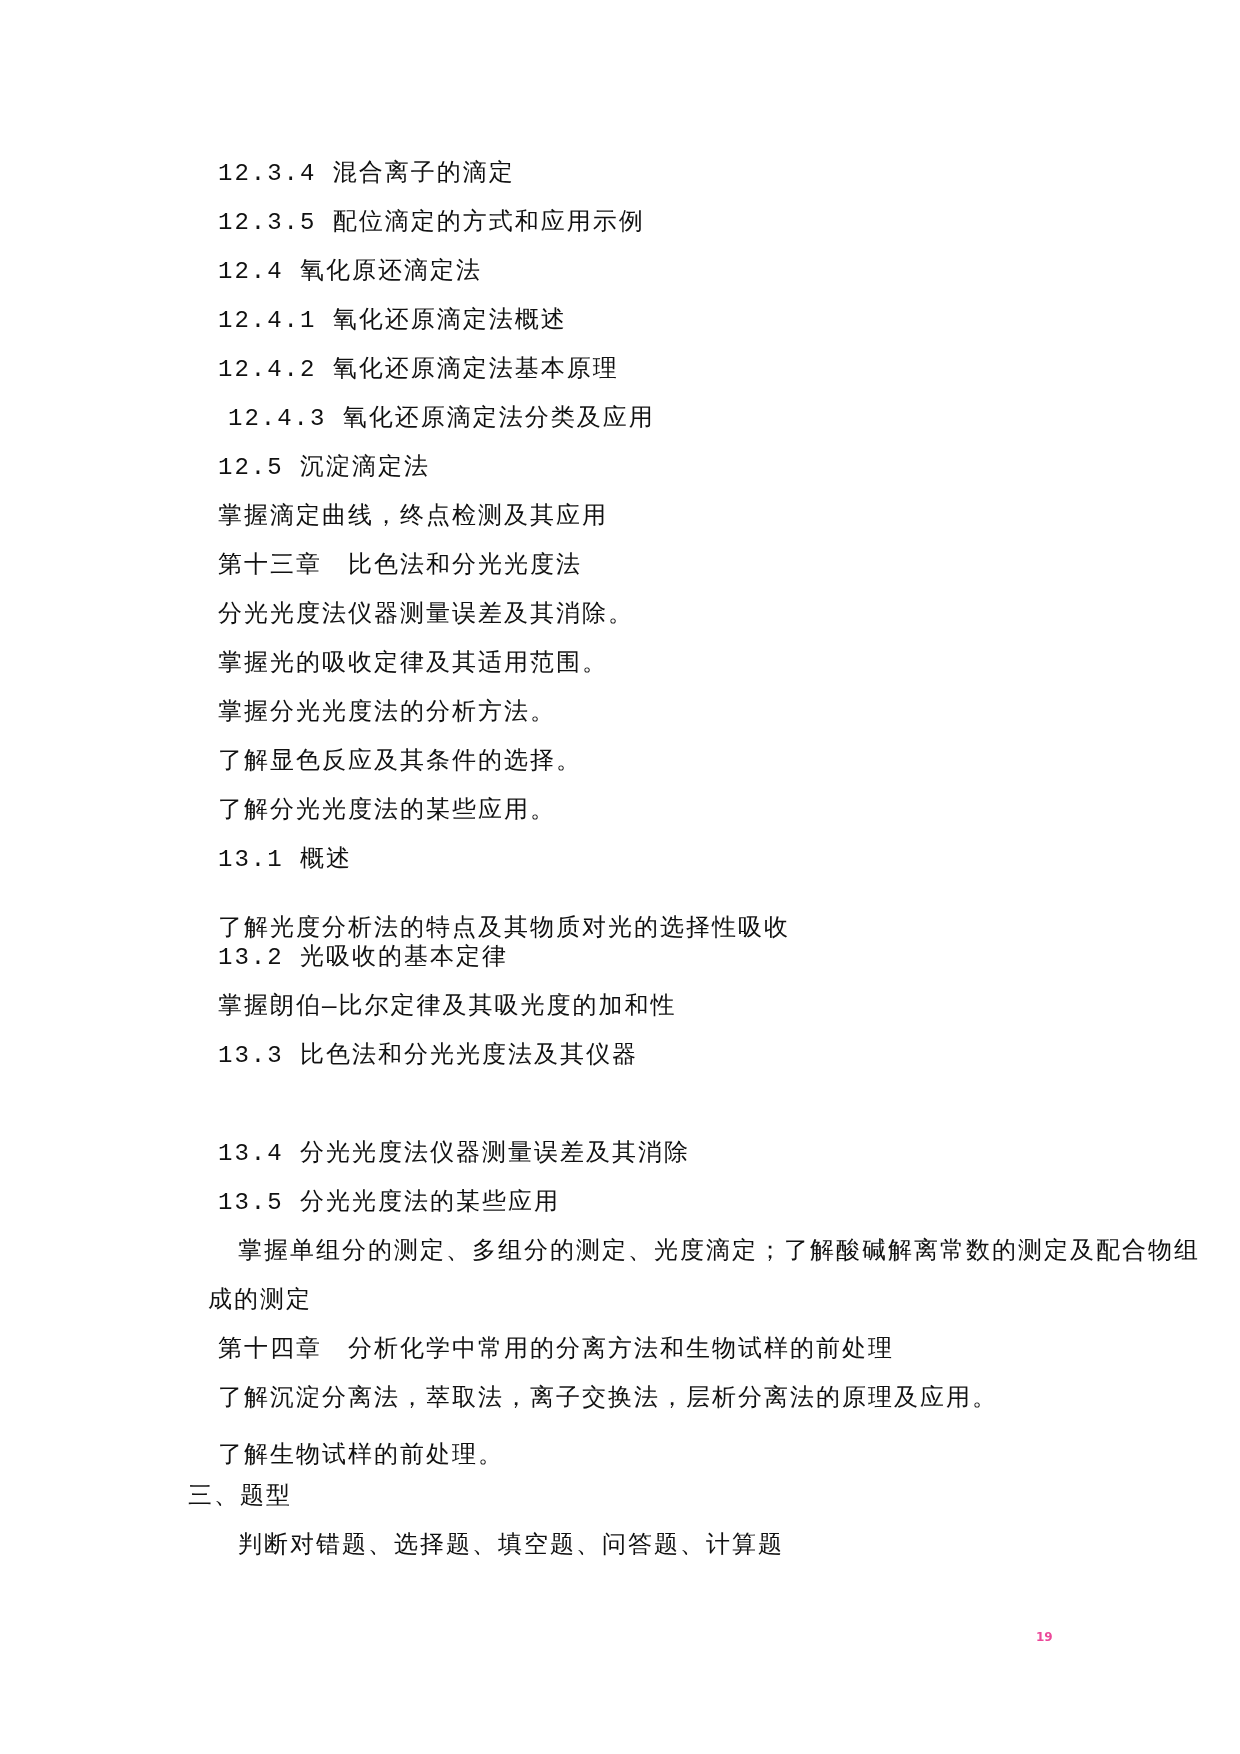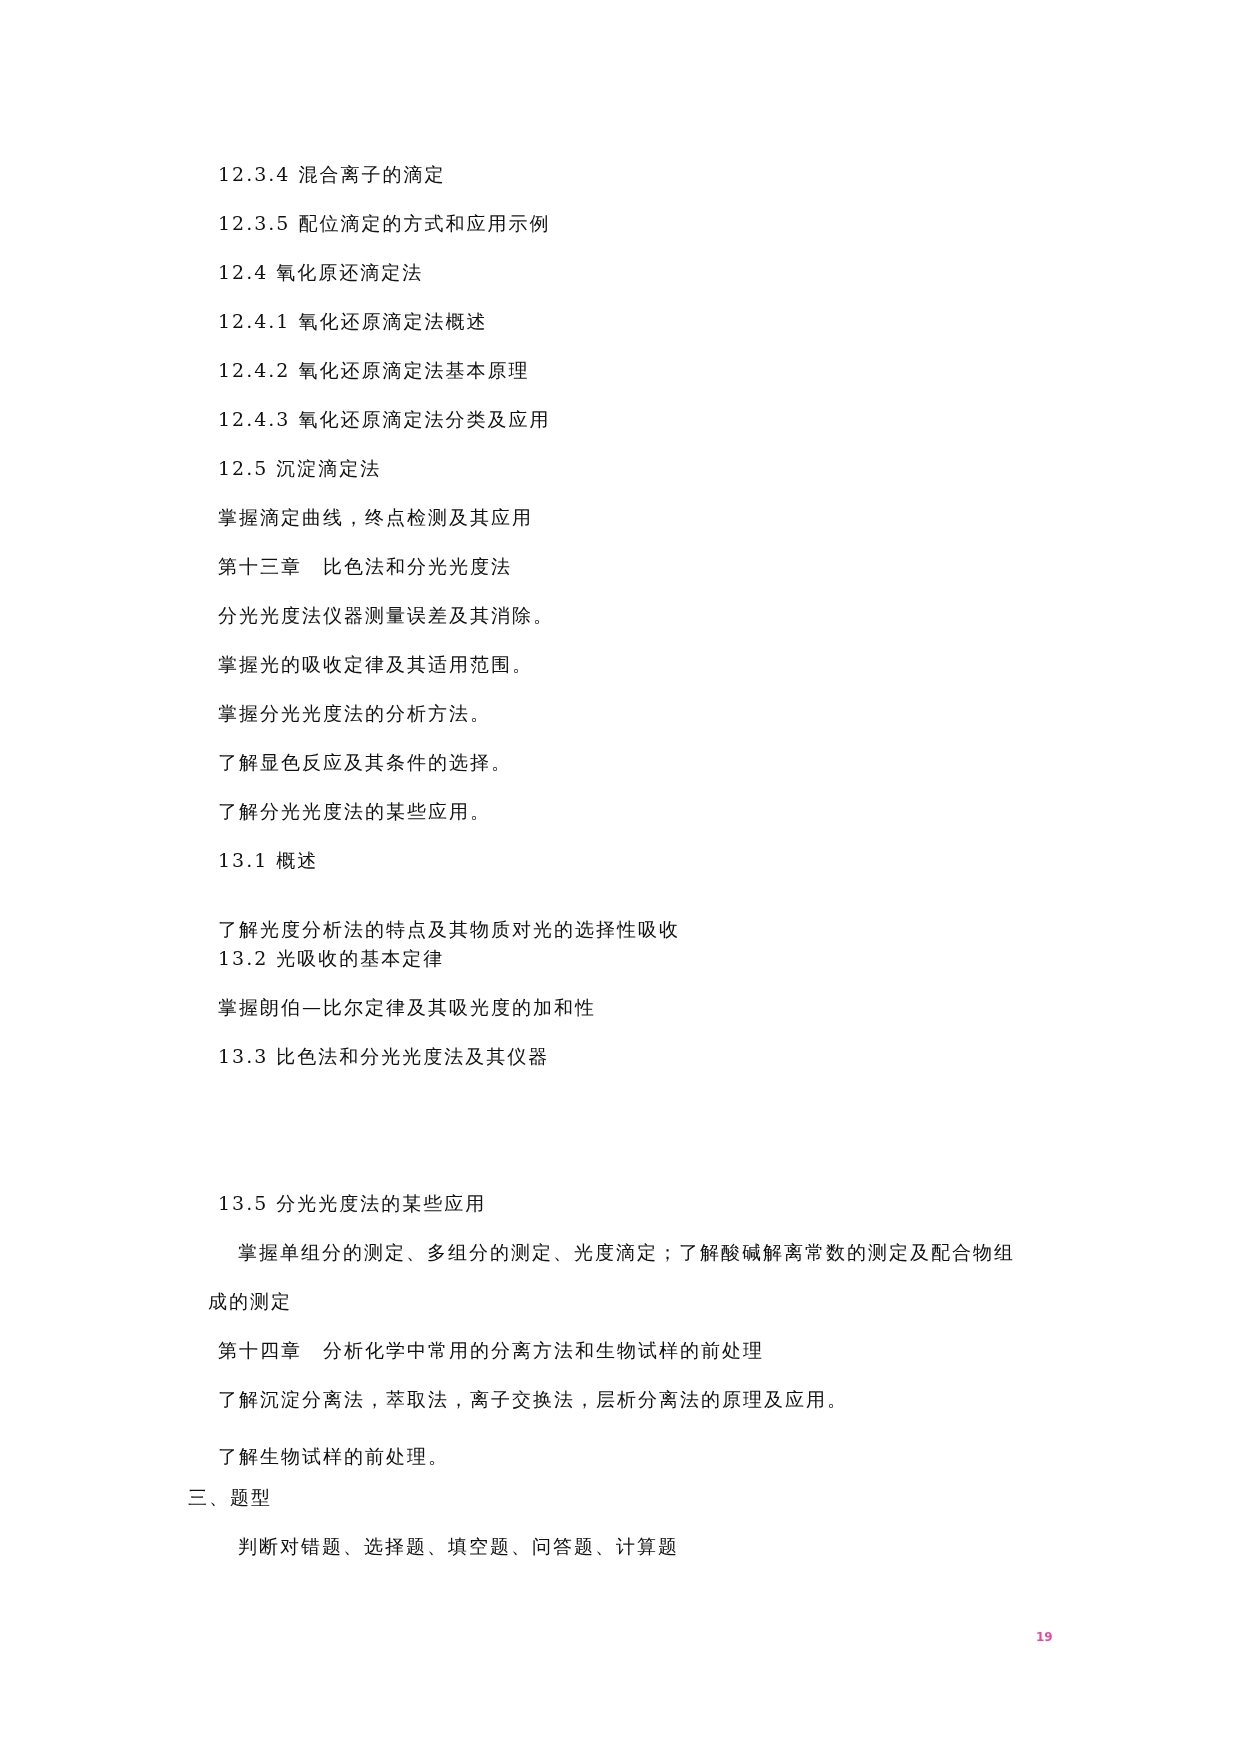--- a/index.html
+++ b/index.html
@@ -17,58 +17,60 @@
     }
     .page {
       position: absolute;
       left: 0;
       top: 0;
       width: 1240px;
       height: 1754px;
     }
     .line {
       position: absolute;
-      font-size: 19px;
+      font-size: 24px;
       line-height: 24px;
       white-space: nowrap;
       letter-spacing: 2px;
+      font-family: Liberation Mono, monospace;
     }
     .page-number {
       position: absolute;
       left: 1036px;
       top: 1630px;
       font-family: "DejaVu Sans", "Liberation Sans", sans-serif;
       font-weight: bold;
       font-size: 12px;
       color: #ec4899;
     }
   </style>
 </head>
 <body>
 
 <div class="page">
   <div class="line" style="left:218px;top:162px;">12.3.4 混合离子的滴定</div>
   <div class="line" style="left:218px;top:211px;">12.3.5 配位滴定的方式和应用示例</div>
   <div class="line" style="left:218px;top:260px;">12.4 氧化原还滴定法</div>
   <div class="line" style="left:218px;top:309px;">12.4.1 氧化还原滴定法概述</div>
   <div class="line" style="left:218px;top:358px;">12.4.2 氧化还原滴定法基本原理</div>
-  <div class="line" style="left:218px;top:407px;text-align:right;">12.4.3 氧化还原滴定法分类及应用</div>
+  <div class="line" style="left:228px;top:407px;text-align:right;">12.4.3 氧化还原滴定法分类及应用</div>
   <div class="line" style="left:218px;top:456px;">12.5 沉淀滴定法</div>
   <div class="line" style="left:218px;top:505px;">掌握滴定曲线，终点检测及其应用</div>
   <div class="line" style="left:218px;top:554px;">第十三章　比色法和分光光度法</div>
   <div class="line" style="left:218px;top:603px;">分光光度法仪器测量误差及其消除。</div>
   <div class="line" style="left:218px;top:652px;">掌握光的吸收定律及其适用范围。</div>
   <div class="line" style="left:218px;top:701px;">掌握分光光度法的分析方法。</div>
   <div class="line" style="left:218px;top:750px;">了解显色反应及其条件的选择。</div>
   <div class="line" style="left:218px;top:799px;">了解分光光度法的某些应用。</div>
   <div class="line" style="left:218px;top:848px;">13.1 概述</div>
   <div class="line" style="left:218px;top:897px;margin-top:20px;">了解光度分析法的特点及其物质对光的选择性吸收</div>
   <div class="line" style="left:218px;top:946px;">13.2 光吸收的基本定律</div>
   <div class="line" style="left:218px;top:995px;">掌握朗伯—比尔定律及其吸光度的加和性</div>
   <div class="line" style="left:218px;top:1044px;">13.3 比色法和分光光度法及其仪器</div>
+  <div class="line" style="left:218px;top:1142px;">13.4 分光光度法仪器测量误差及其消除</div>
   <div class="line" style="left:218px;top:1191px;">13.5 分光光度法的某些应用</div>
   <div class="line" style="left:238px;top:1240px;">掌握单组分的测定、多组分的测定、光度滴定；了解酸碱解离常数的测定及配合物组</div>
   <div class="line" style="left:208px;top:1289px;">成的测定</div>
   <div class="line" style="left:218px;top:1387px;">了解沉淀分离法，萃取法，离子交换法，层析分离法的原理及应用。</div>
   <div class="line" style="left:218px;top:1338px;">第十四章　分析化学中常用的分离方法和生物试样的前处理</div>
   <div class="line" style="left:218px;top:1444px;">了解生物试样的前处理。</div>
   <div class="line" style="left:188px;top:1485px;">三、题型</div>
   <div class="line" style="left:238px;top:1534px;">判断对错题、选择题、填空题、问答题、计算题</div>
 
   <div class="page-number">19</div>

